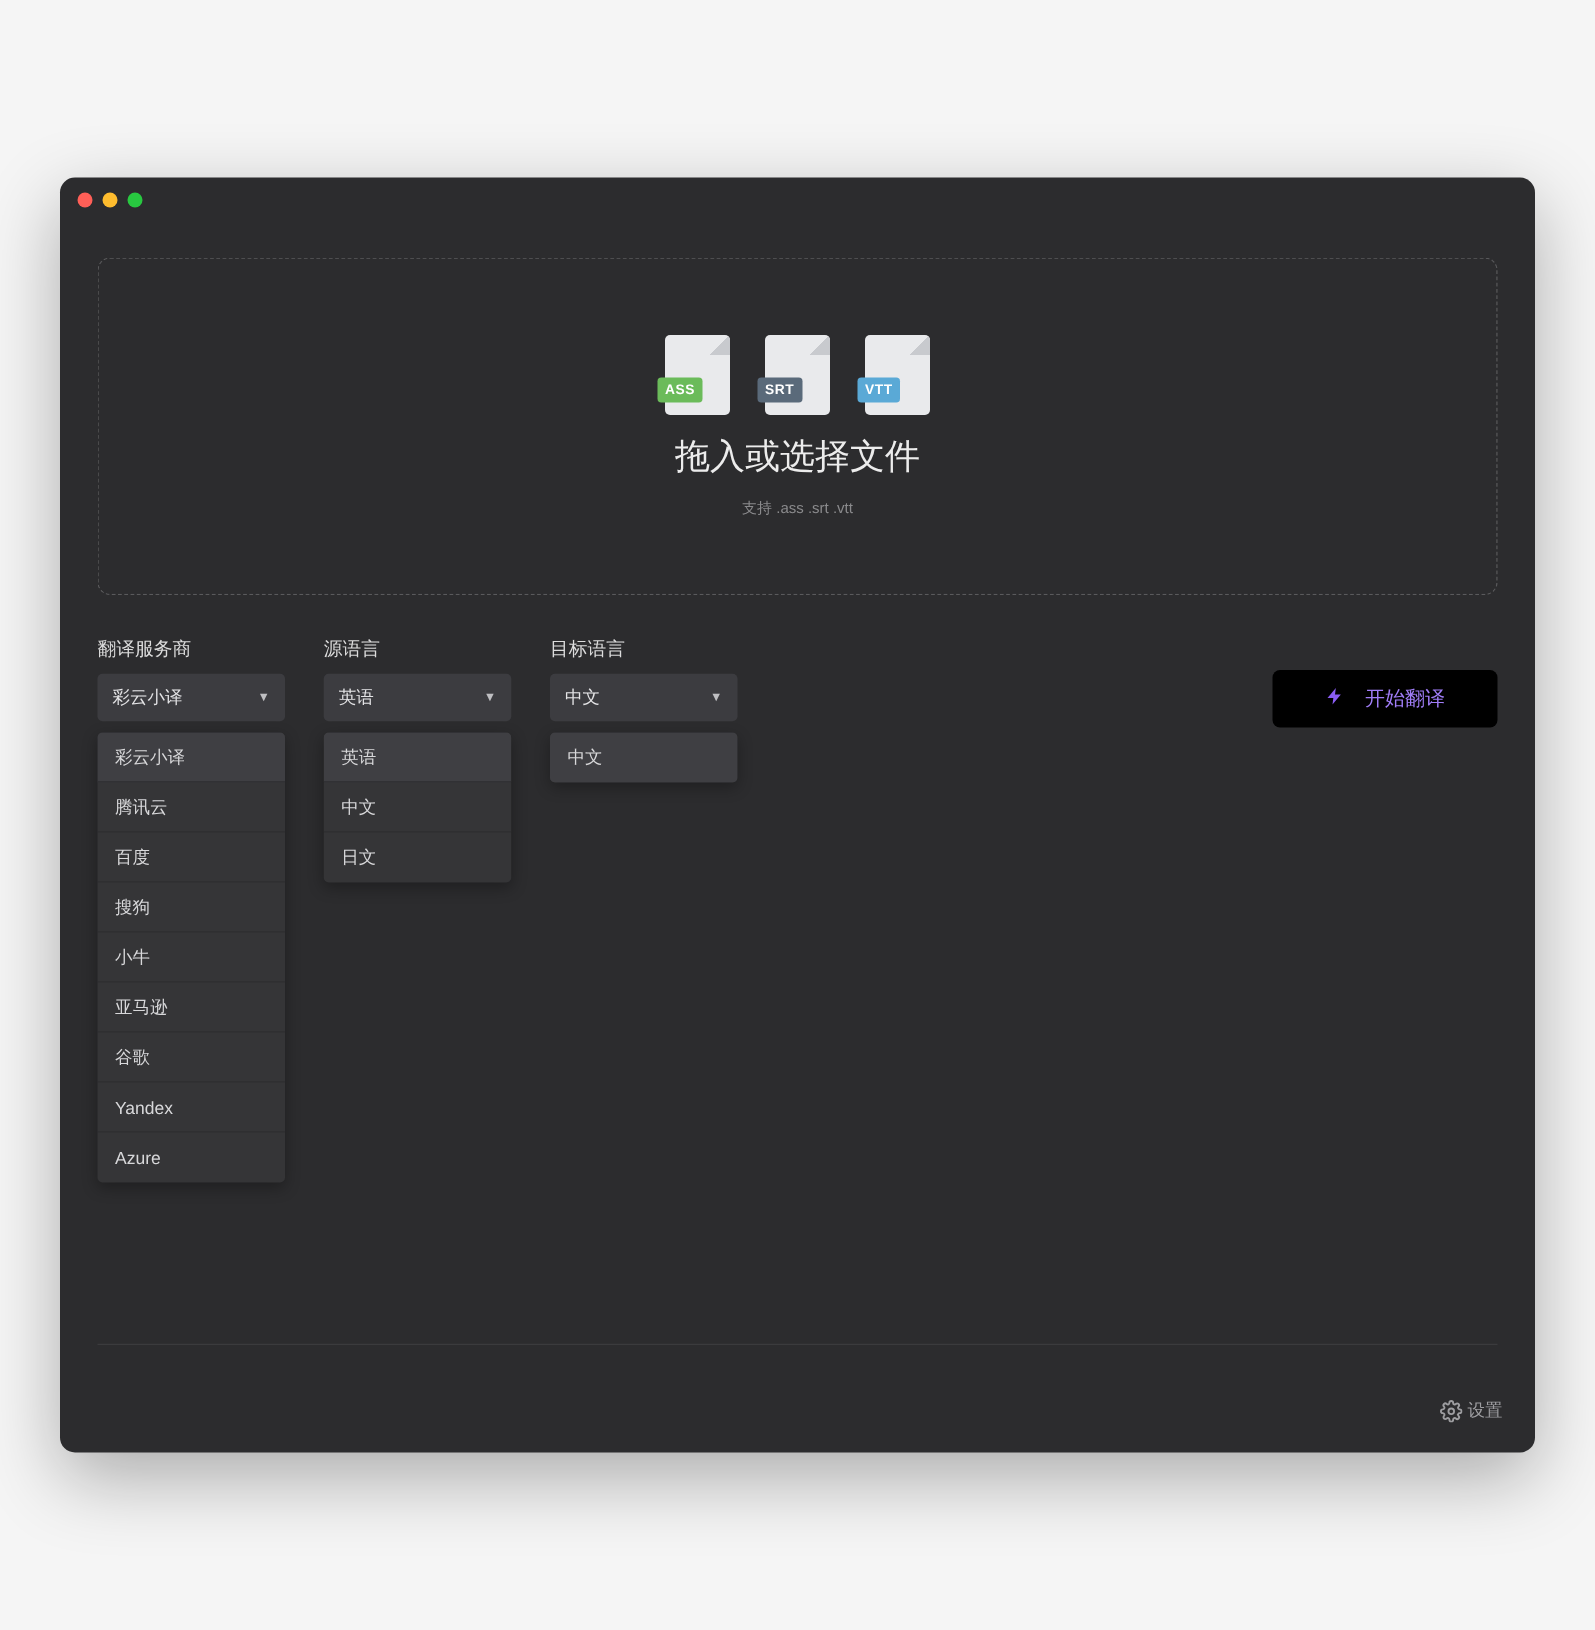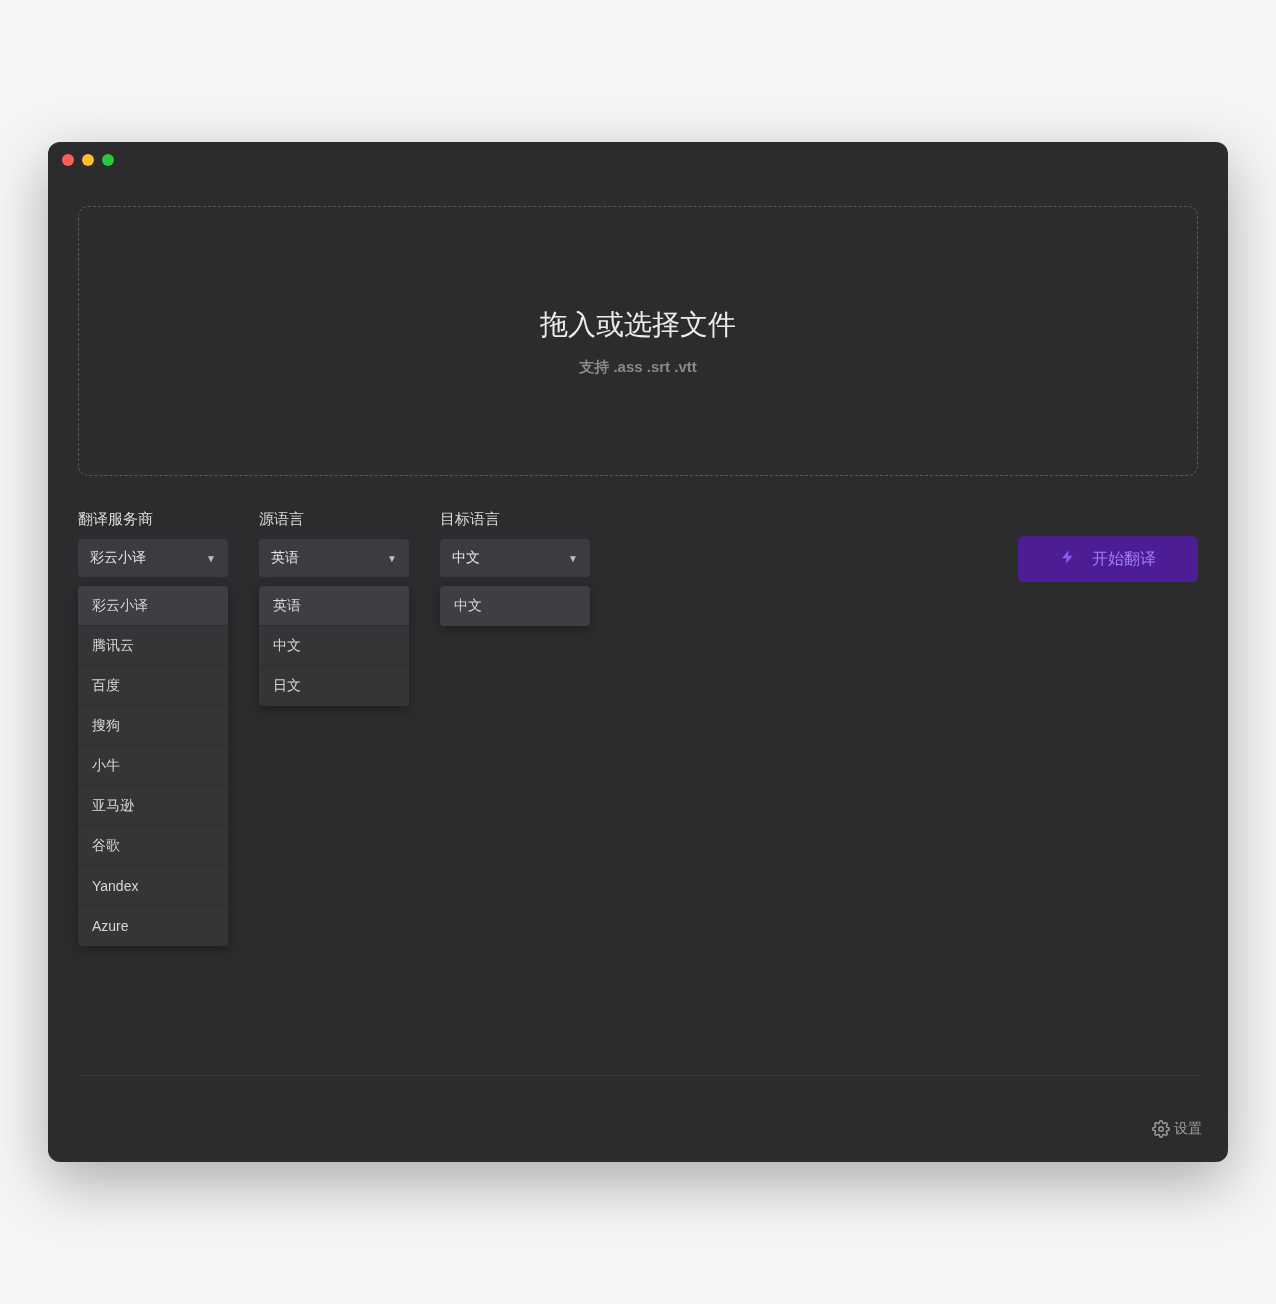--- a/index.html
+++ b/index.html
@@ -81,22 +81,21 @@
     color: #fff;
     letter-spacing: 0.5px;
   }
   .drop-title {
     color: #ececec;
     font-size: 28px;
     font-weight: 500;
   }
   .drop-sub {
     color: #8a8a8c;
-    font-size: 15px;
-    font-weight: bold;
+    font-size: 12px;
   }
 
   .controls {
     display: flex;
     gap: 31px;
     margin-top: 34px;
     align-items: flex-start;
     position: relative;
   }
   .control-group {
@@ -149,21 +148,21 @@
   }
   .dropdown-item:last-child { border-bottom: none; }
   .dropdown-item.first { background: #3f3f43; }
 
   .spacer { flex: 1; }
 
   .start-btn {
     margin-top: 26px;
     height: 46px;
     width: 180px;
-    background: #4c1d95;
+    background: #000000;
     border-radius: 6px;
     display: flex;
     align-items: center;
     justify-content: center;
     gap: 16px;
     cursor: pointer;
     text-align: right;
   }
   .bolt {
     color: #8a5cf3;
@@ -212,20 +211,35 @@
 
 <div class="window">
   <div class="titlebar">
     <div class="dot red"></div>
     <div class="dot yellow"></div>
     <div class="dot green"></div>
   </div>
 
   <div class="content">
     <div class="dropzone">
+      <div class="file-icons">
+
+      <div class="file-tile">
+            <div class="file-body"></div>
+            <div class="file-badge" style="background: rgb(107, 187, 90);">ASS</div>
+          </div>
+          <div class="file-tile">
+            <div class="file-body"></div>
+            <div class="file-badge" style="background: rgb(90, 106, 122);">SRT</div>
+          </div>
+          <div class="file-tile">
+            <div class="file-body"></div>
+            <div class="file-badge" style="background: rgb(90, 169, 214);">VTT</div>
+          </div>
+        </div>
       <div class="drop-title">拖入或选择文件</div>
       <div class="drop-sub">支持 .ass .srt .vtt</div>
     </div>
 
     <div class="controls">
 
       <div class="control-group">
         <div class="control-label">翻译服务商</div>
         <div class="select-btn">
           <span>彩云小译</span>

